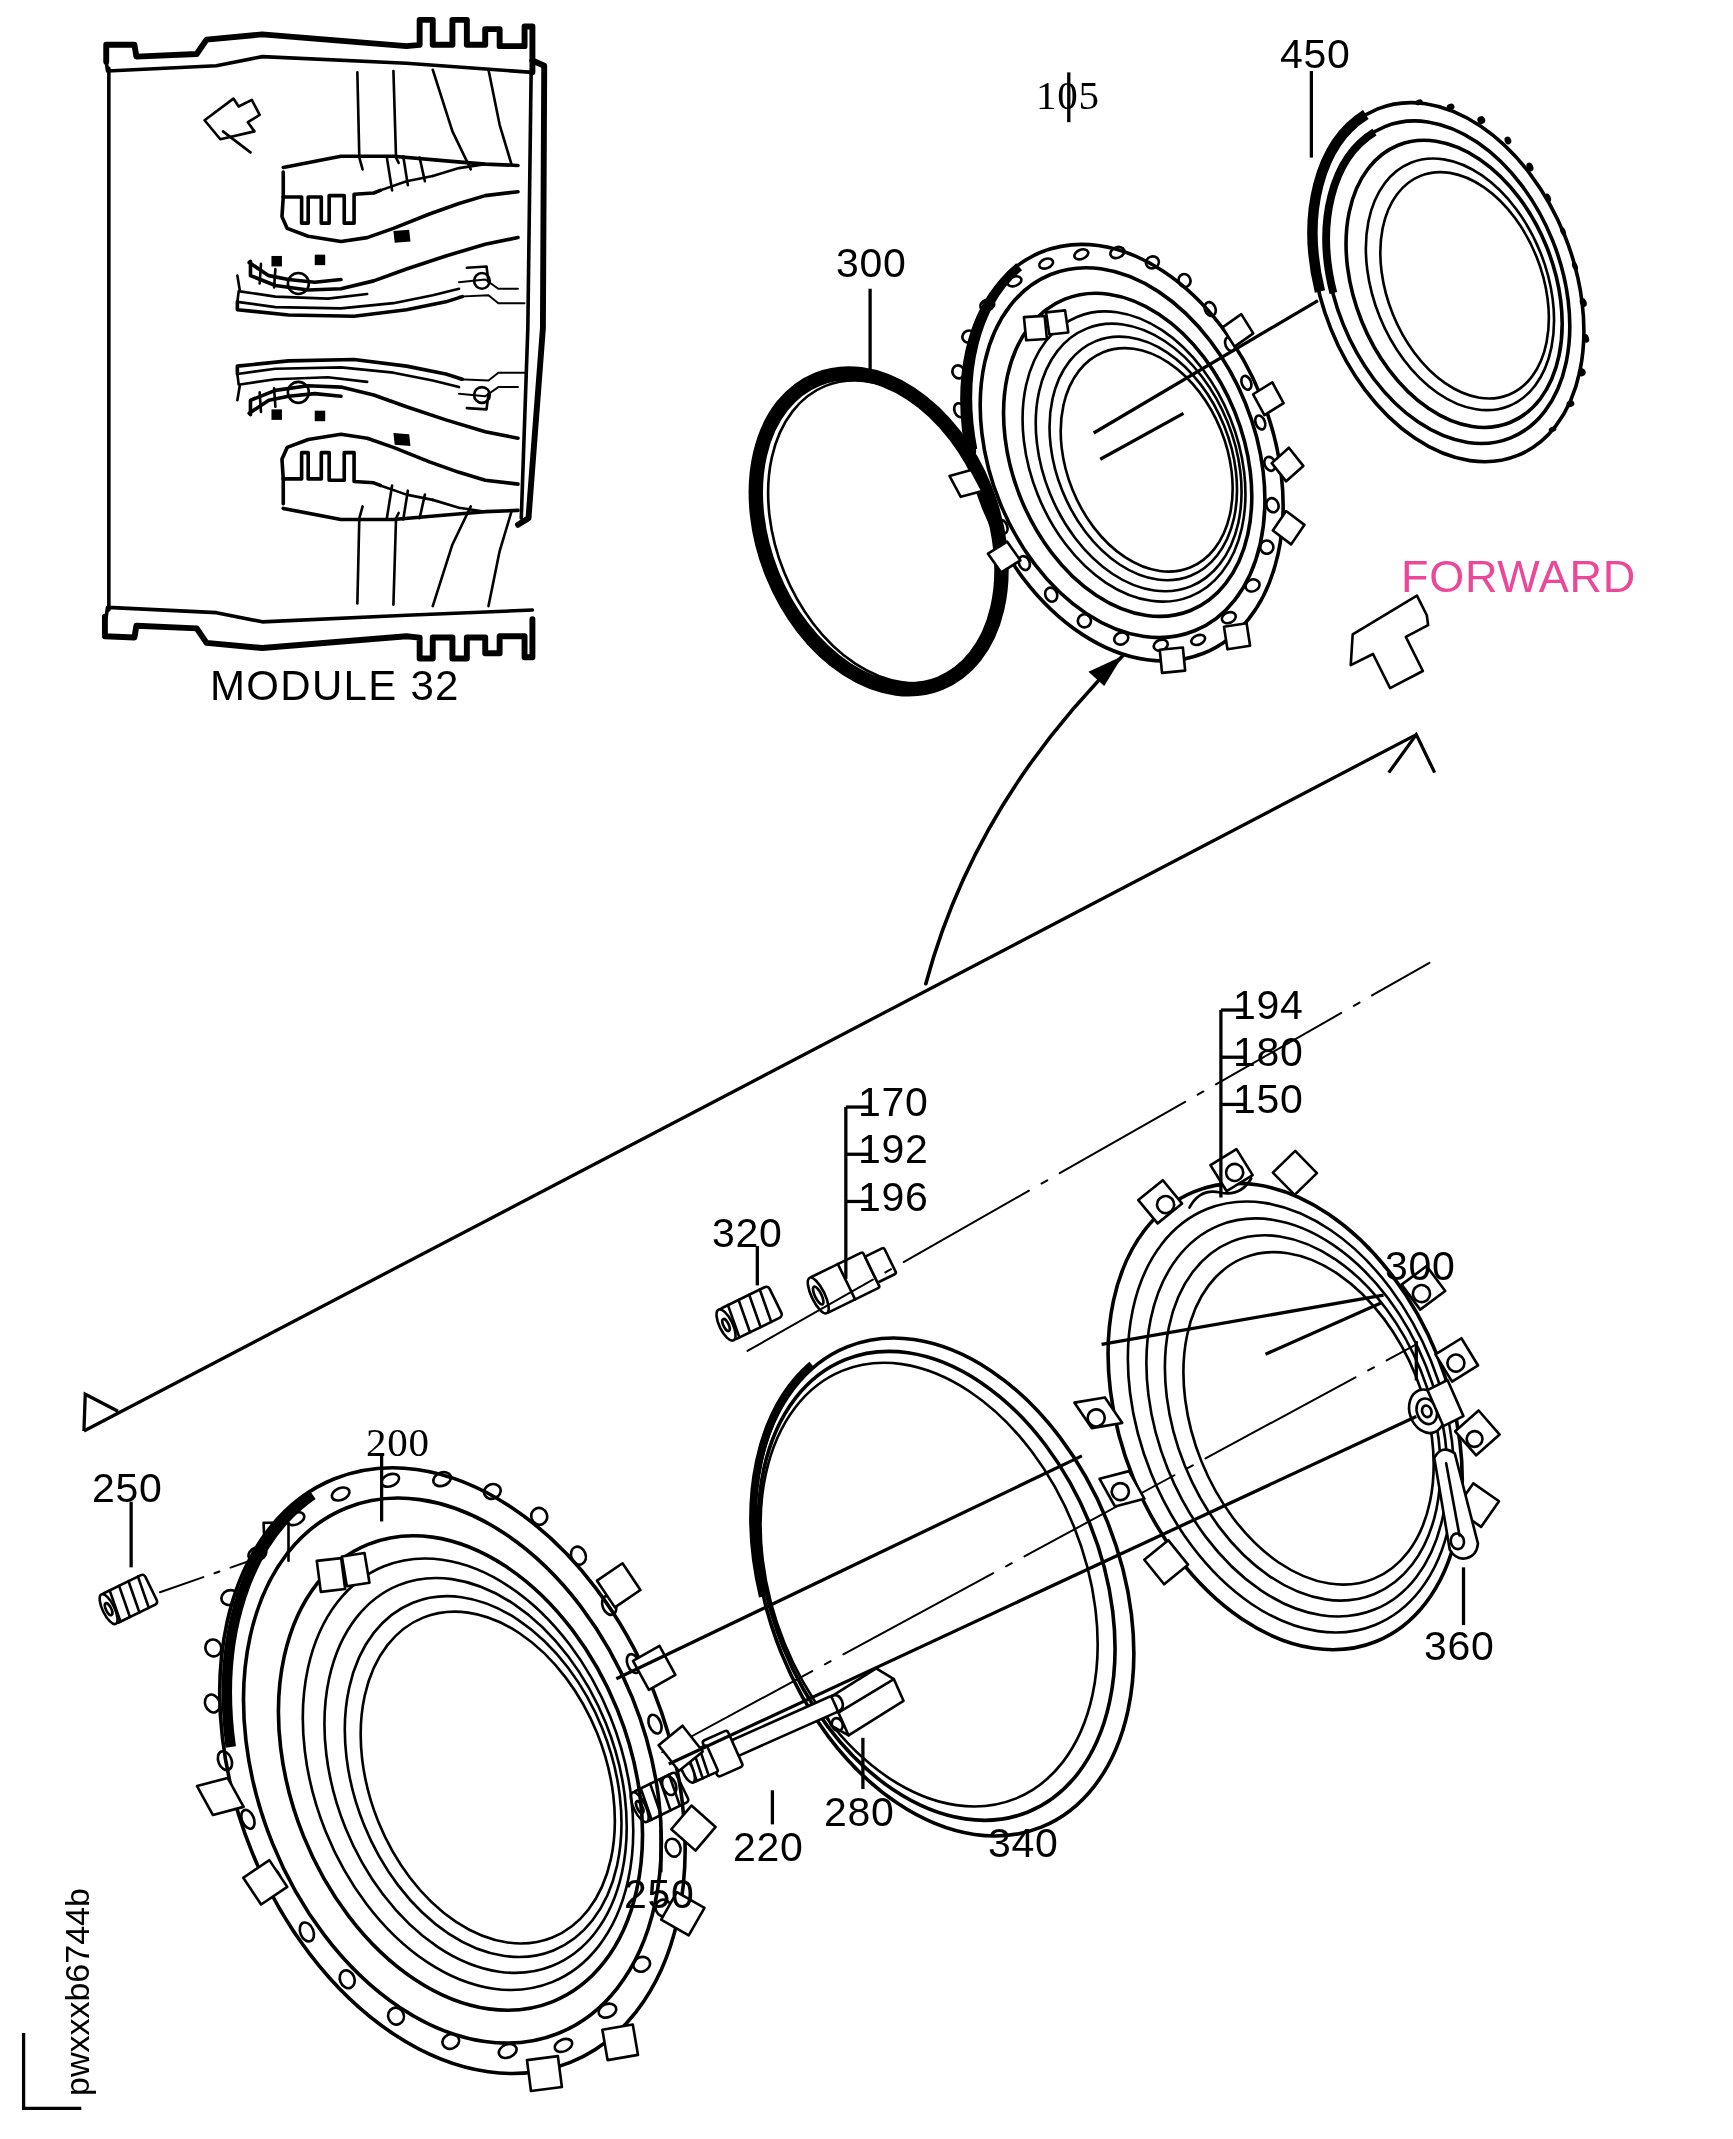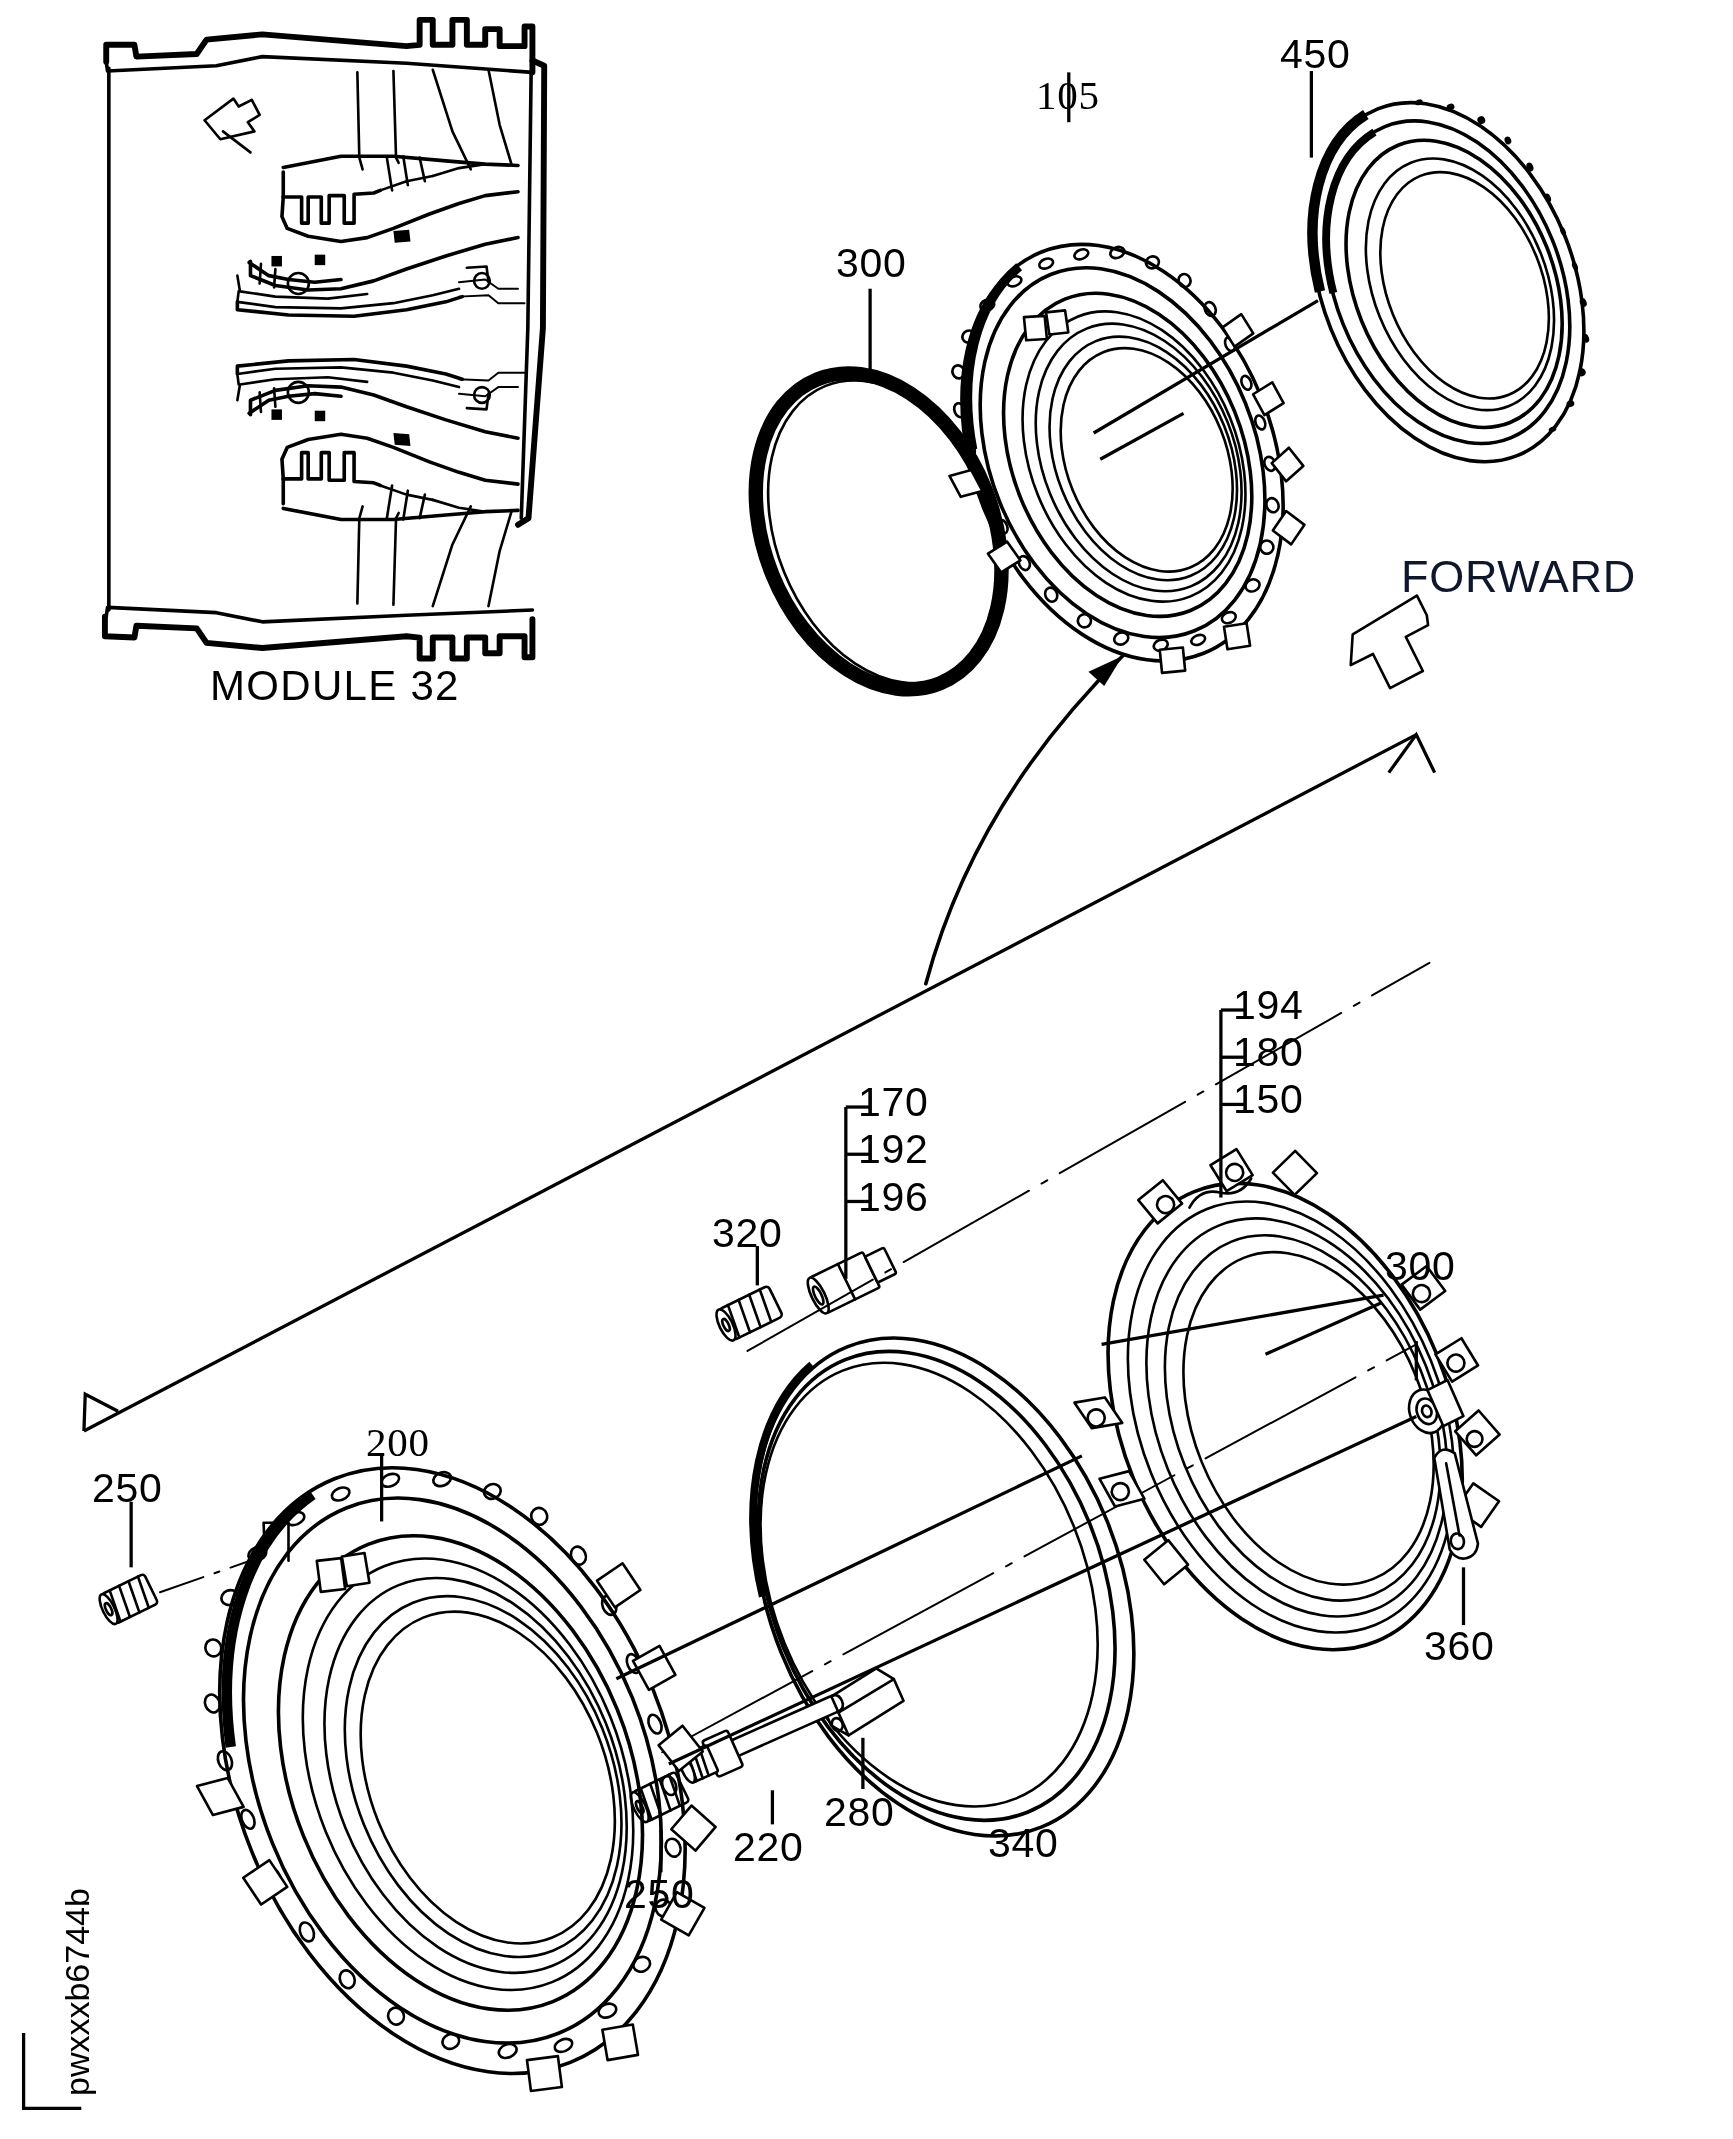--- a/index.html
+++ b/index.html
@@ -26,21 +26,21 @@
     font-family:"Liberation Sans",sans-serif;
     font-size:42px;
     color:#000;
     white-space:nowrap;
     letter-spacing:1.3px;
   }
   .fwd{
     position:absolute;
     font-family:"Liberation Sans",sans-serif;
     font-size:45px;
-    color:#0f172a;
+    color:#ec4899;
     white-space:nowrap;
     letter-spacing:0.7px;
   }
   .drawid{
     position:absolute;
     font-family:"Liberation Sans",sans-serif;
     font-size:34px;
     color:#000;
     white-space:nowrap;
     transform-origin:0 0;

